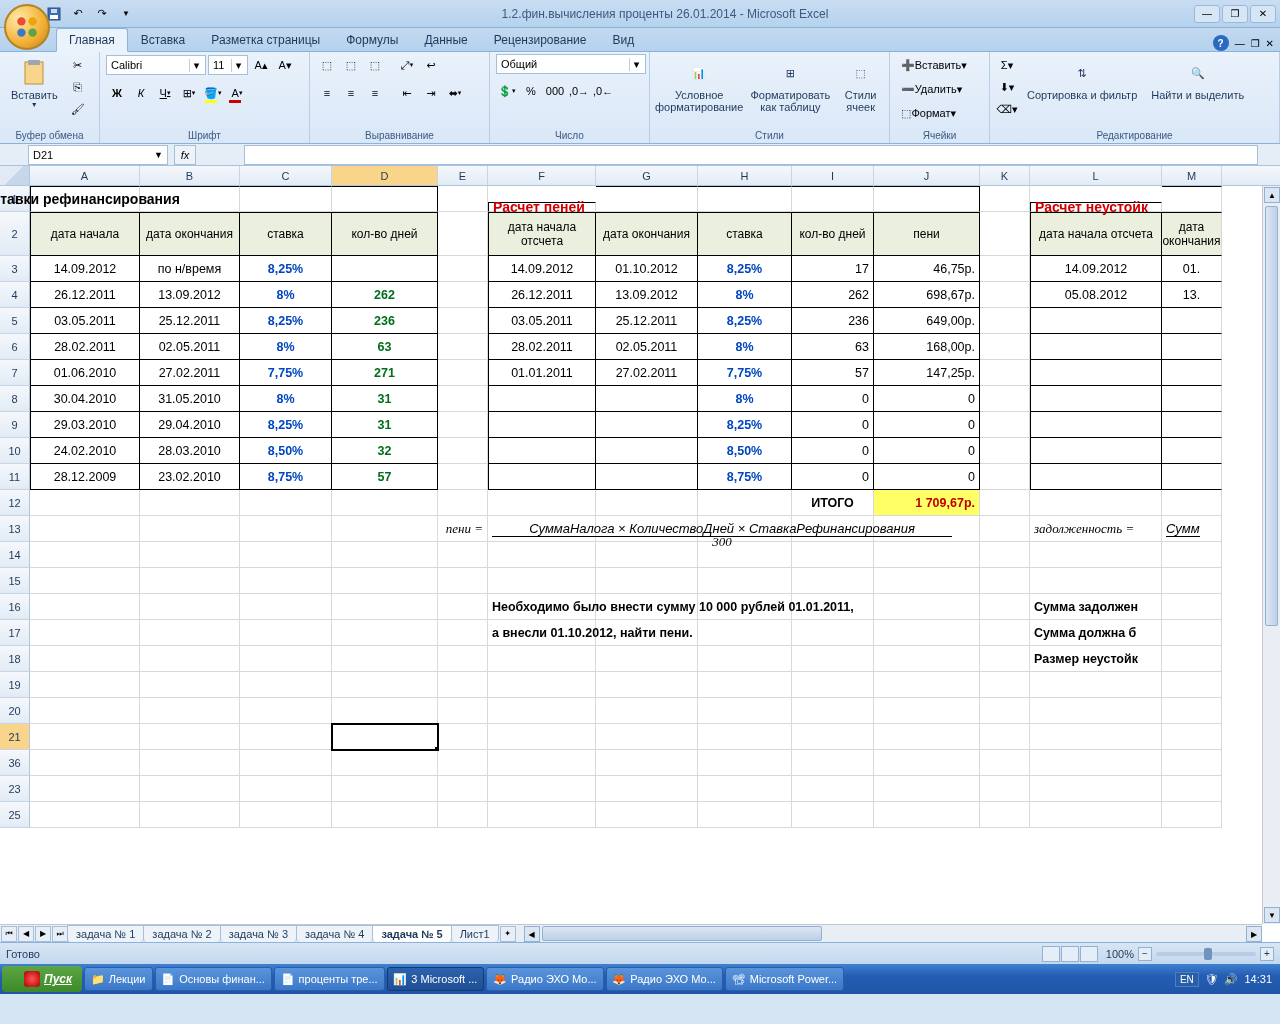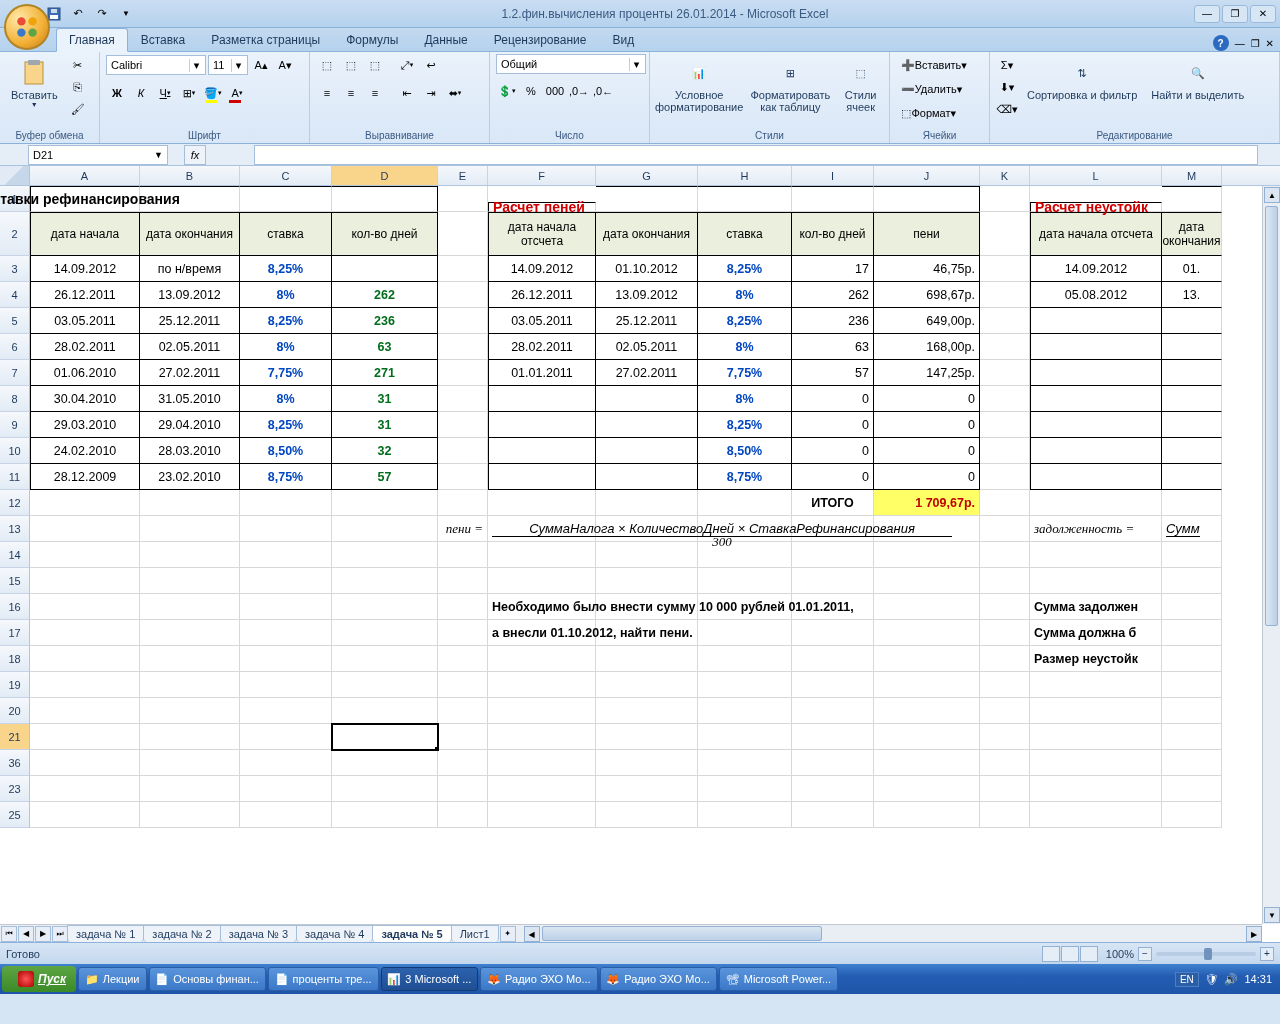--- a/index.html
+++ b/index.html
@@ -34,21 +34,21 @@
 .small-row{display:flex;gap:2px;align-items:center;margin-bottom:2px;}
 .sbtn{width:22px;height:22px;border:1px solid transparent;display:flex;align-items:center;justify-content:center;font-size:11px;border-radius:2px;}
 .combo{height:20px;border:1px solid #a5bfdb;background:#fff;display:flex;align-items:center;padding:0 2px 0 4px;font-size:11px;}
 .combo .arr{margin-left:auto;width:14px;text-align:center;border-left:1px solid #ccc;}
 .vcol{display:flex;flex-direction:column;}
 
 
 .namebox-row { height: 22px; background: #e5eef7; display: flex; align-items: flex-end; border-bottom: 1px solid #a9c2de; }
 .namebox { width: 140px; height: 20px; background: #fff; border: 1px solid #a5bfdb; margin-left: 28px; display:flex; align-items:center; padding:0 4px;}
 .namebox .arr{margin-left:auto;font-size:9px;}
-.fx-area { display:flex; align-items:center; margin-left:16px; flex:1;gap:48px;}
+.fx-area { display:flex; align-items:center; margin-left:6px; flex:1;gap:48px;}
 .fx-btn{width:22px;height:20px;border:1px solid #a5bfdb;background:#eef3fa;display:flex;align-items:center;justify-content:center;font-style:italic;}
 .formula-input{flex:1;height:20px;border:1px solid #a5bfdb;background:#fff;margin-right:22px;}
 
 
 .grid-wrap { position: relative; height: 776px; background: #fff; overflow: hidden; }
 .colheads { display: flex; height: 20px; background: linear-gradient(#f5f8fc,#e2ebf5); border-bottom:1px solid #b0c5de;}
 .selall{width:30px;border-right:1px solid #b0c5de;background:linear-gradient(135deg,#e2ebf5 50%,#c7d7ea 50%);}
 .ch{border-right:1px solid #c6d4e5;display:flex;align-items:center;justify-content:center;color:#1e395b;font-size:11px;}
 .ch.active { background: #f8d58a; }
 .rows{position:absolute;top:20px;left:0;right:18px;bottom:18px;overflow:hidden;}
@@ -99,21 +99,21 @@
 .statusbar{height:22px;background:linear-gradient(#d8e6f5,#c3d7ed);display:flex;align-items:center;padding:0 6px;font-size:11px;color:#1e395b;border-top:1px solid #8ab2dc;}
 .statusbar .views{margin-left:auto;display:flex;gap:1px;}
 .view-btn{width:18px;height:16px;border:1px solid #92b1d3;background:#e5eef7;}
 .zoom{display:flex;align-items:center;gap:4px;margin-left:8px;}
 .zoom-slider{width:100px;height:4px;background:#b8cce3;position:relative;border-radius:2px;}
 .zoom-slider .th{position:absolute;left:48px;top:-4px;width:8px;height:12px;background:#6f93bc;border-radius:2px;}
 .zbtn{width:14px;height:14px;border:1px solid #92b1d3;background:#e5eef7;display:flex;align-items:center;justify-content:center;font-size:10px;}
 
 
 .taskbar{height:30px;background:linear-gradient(#3f81d1,#245db3 40%,#1e55a8);display:flex;align-items:center;padding:0 2px;gap:2px;}
-.start-btn{height:26px;padding:0 10px 0 16px;background:linear-gradient(#5da544,#3b8a27);color:#fff;font-weight:bold;font-style:italic;border-radius:4px;display:flex;align-items:center;gap:4px;font-size:12px;text-decoration:underline;}
+.start-btn{height:26px;padding:0 10px 0 22px;background:linear-gradient(#5da544,#3b8a27);color:#fff;font-weight:bold;font-style:italic;border-radius:4px;display:flex;align-items:center;gap:4px;font-size:12px;text-decoration:underline;}
 .task{height:24px;padding:0 6px;background:linear-gradient(#5a94db,#3b78c8);border:1px solid #2a5fa8;border-radius:3px;color:#fff;font-size:11px;display:flex;align-items:center;gap:4px;max-width:140px;overflow:hidden;white-space:nowrap;}
 .task.active{background:linear-gradient(#2c62ad,#1f4e93);border-color:#123a73;}
 .tray{margin-left:auto;display:flex;align-items:center;gap:6px;color:#fff;font-size:11px;padding-right:6px;}
 .lang{background:#2a5fa8;padding:1px 4px;border:1px solid #4d7fc4;font-size:10px;}
 
 
 .cA{width:110px;}
 .cB{width:100px;}
 .cC{width:92px;}
 .cD{width:106px;}

